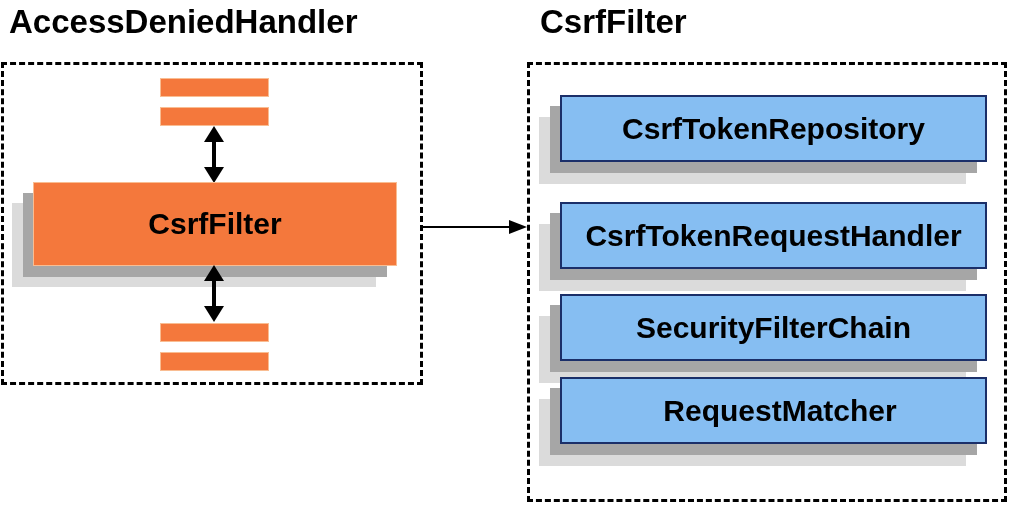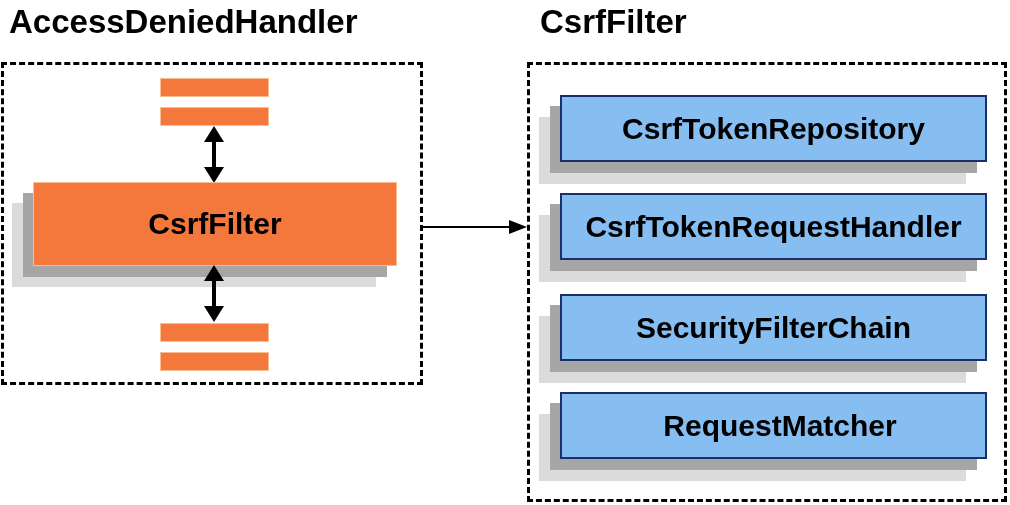--- a/index.html
+++ b/index.html
@@ -74,23 +74,23 @@
     width: 427px;
     height: 67px;
     background: #86bef2;
     border: 2px solid #1b2f69;
     box-shadow: -10px 11px 0 #a6a6a6, -21px 22px 0 #dbdbdb;
     display: flex;
     align-items: center;
     justify-content: center;
   }
   .blue-1 { top: 95px; }
-  .blue-2 { top: 193px; }
+  .blue-2 { top: 202px; }
   .blue-3 { top: 294px; }
-  .blue-4 { top: 392px; padding-left: 13px; }
+  .blue-4 { top: 377px; padding-left: 13px; }
 
   .varrow { position: absolute; left: 201px; width: 26px; height: 57px; }
   .varrow.top    { top: 126px; }
   .varrow.bottom { top: 265px; }
 
   .harrow { position: absolute; left: 423px; top: 218px; width: 104px; height: 18px; }
 </style>
 </head>
 <body>
 

